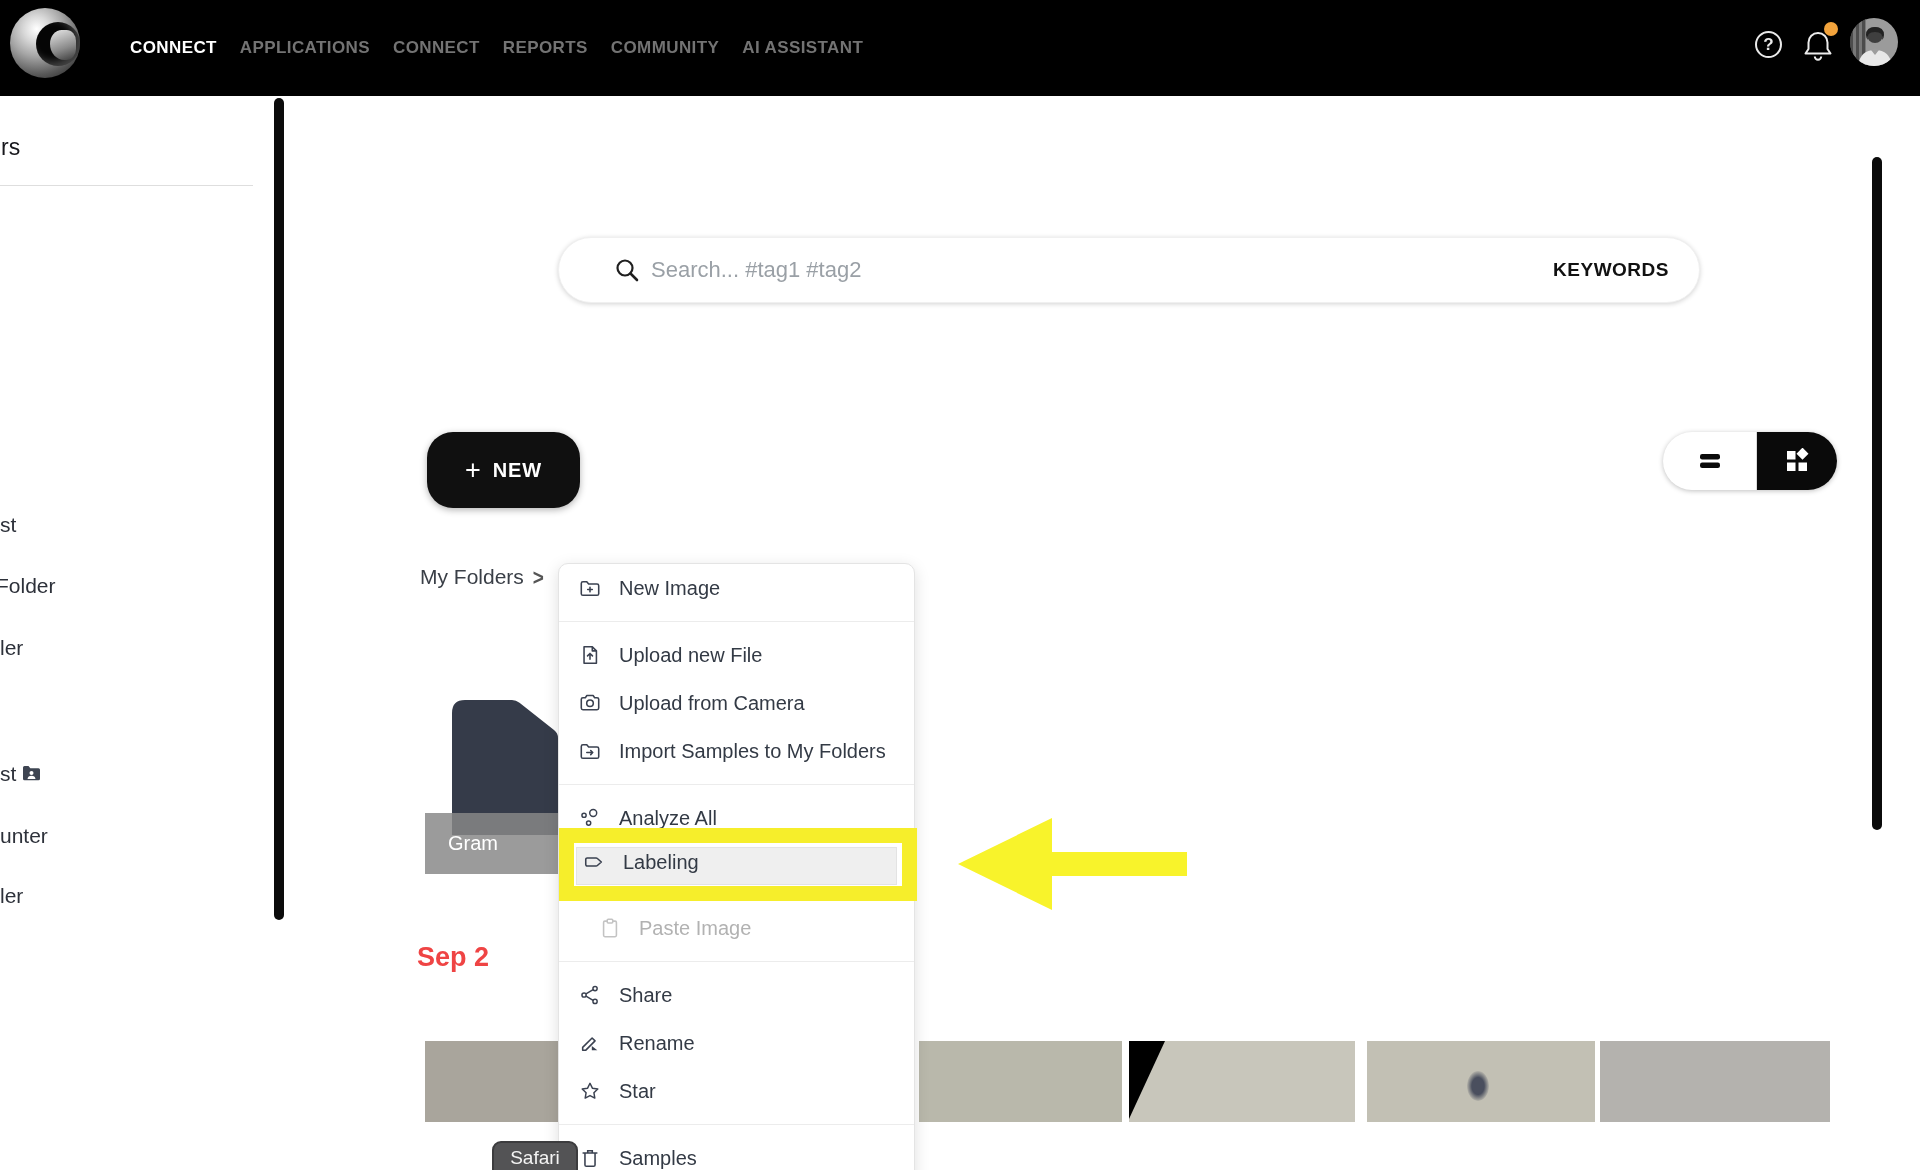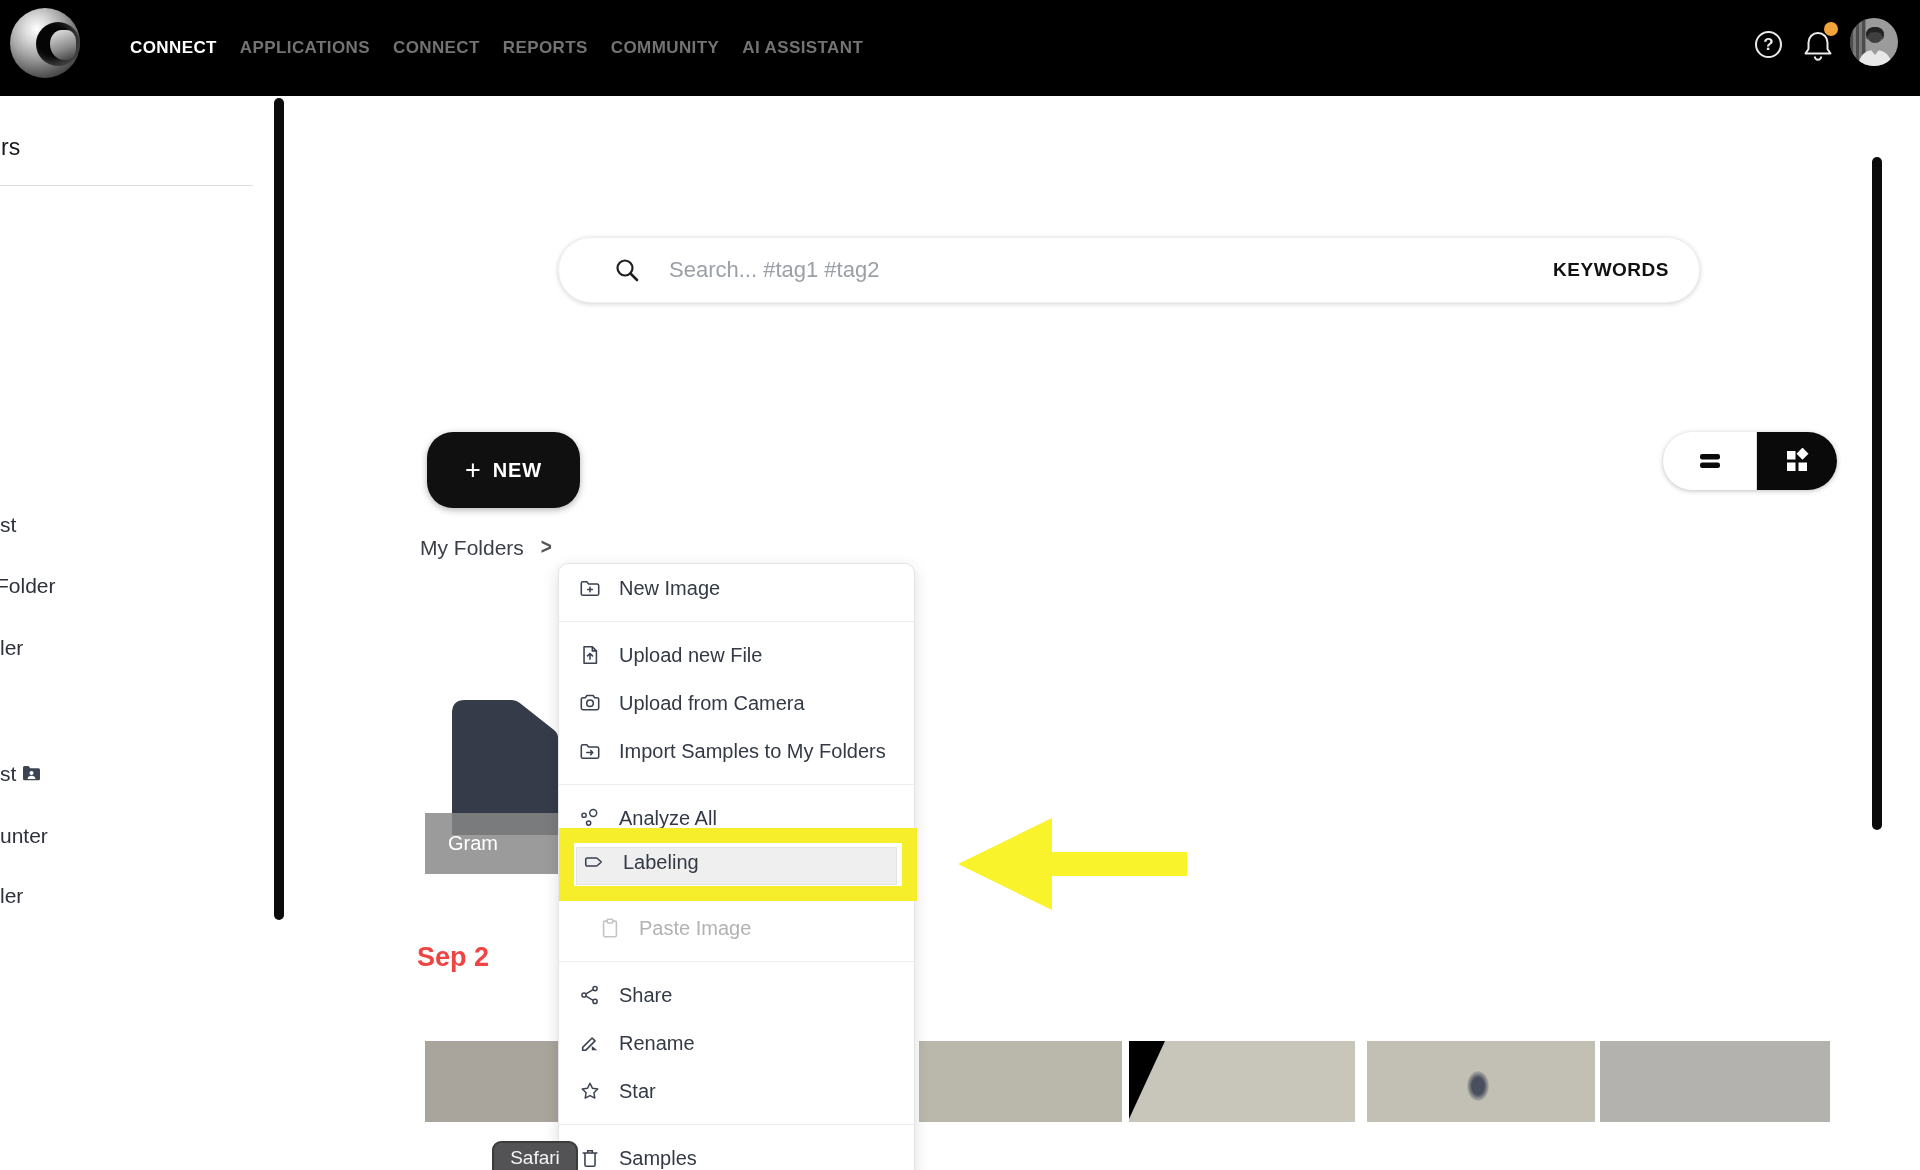--- a/index.html
+++ b/index.html
@@ -35,39 +35,39 @@
   .sidebar-header { position:absolute; left:1px; top:38px; font-size:23px; color:#17171c; }
   .sidebar-divider { position:absolute; left:0; top:89px; width:253px; height:1px; background:#dedede; }
   .side-item { position:absolute; left:0; transform:translateY(-50%); font-size:21px; color:#2d313a; white-space:nowrap; }
   .side-scrollbar { position:absolute; left:274px; top:2px; width:10px; height:822px; background:#0b0b0b; border-radius:6px; }
 
   
   .search-pill { position:absolute; left:558px; top:237px; width:1142px; height:66px; background:#fff;
                  border:1px solid #f0f0f0; border-radius:34px; box-shadow:0 1px 5px rgba(0,0,0,.18);
                  display:flex; align-items:center; z-index:20; }
   .search-pill .mag { margin-left:55px; flex:0 0 auto; }
-  .search-pill input { flex:1 1 auto; margin-left:29px; border:none; outline:none; font-size:22px; color:#3c4043;
+  .search-pill input { flex:1 1 auto; margin-left:11px; border:none; outline:none; font-size:22px; color:#3c4043;
                  font-family:"Liberation Sans", sans-serif; background:transparent; }
   .search-pill input::placeholder { color:#9aa0a6; }
   .keywords { flex:0 0 auto; margin-right:30px; font-size:19px; font-weight:700; letter-spacing:.5px; color:#111; cursor:pointer; }
 
   
   .new-btn { position:absolute; left:427px; top:432px; width:153px; height:76px; background:#101010; border:none;
              border-radius:26px; color:#fff; display:flex; align-items:center; justify-content:center; gap:12px;
              box-shadow:0 2px 7px rgba(0,0,0,.3); cursor:pointer; z-index:20; }
   .new-btn .plus { font-size:27px; font-weight:400; line-height:1; }
   .new-btn .lbl { font-size:20px; font-weight:700; letter-spacing:.8px; font-family:"Liberation Sans",sans-serif; }
   .view-toggle { position:absolute; left:1663px; top:432px; width:174px; height:58px; border-radius:29px;
                  background:#fff; box-shadow:0 1px 5px rgba(0,0,0,.25); display:flex; z-index:20; }
   .seg { flex:1; display:flex; align-items:center; justify-content:center; cursor:pointer; }
   .seg.list { border-radius:29px 0 0 29px; border-right:1px solid #dcdcdc; }
   .seg.grid { border-radius:0 29px 29px 0; background:#0a0a0a; flex:0 0 80px; }
 
   
-  .breadcrumb { position:absolute; left:420px; top:536px; display:flex; align-items:flex-start; gap:17px;
+  .breadcrumb { position:absolute; left:420px; top:565px; display:flex; align-items:flex-end; gap:9px;
                 font-size:21px; color:#3a3f47; z-index:20; cursor:pointer; }
   .breadcrumb .chev { font-size:19px; color:#555; font-weight:700; transform:scaleY(1.2); }
   .folder-shape { position:absolute; left:452px; top:700px; z-index:12; }
   .folder-label { position:absolute; left:425px; top:813px; width:133px; height:61px; background:rgba(136,136,136,.84);
                   display:flex; align-items:center; z-index:13; }
   .folder-label span { margin-left:23px; color:#fff; font-size:20px; }
   .date-heading { position:absolute; left:417px; top:942px; font-size:27px; font-weight:700; color:#ef4444; z-index:11; }
 
   .thumb { position:absolute; top:1041px; height:81px; z-index:5; cursor:pointer; }
   .thumb.t1 { left:425px; width:133px; background:#a9a59c; }

